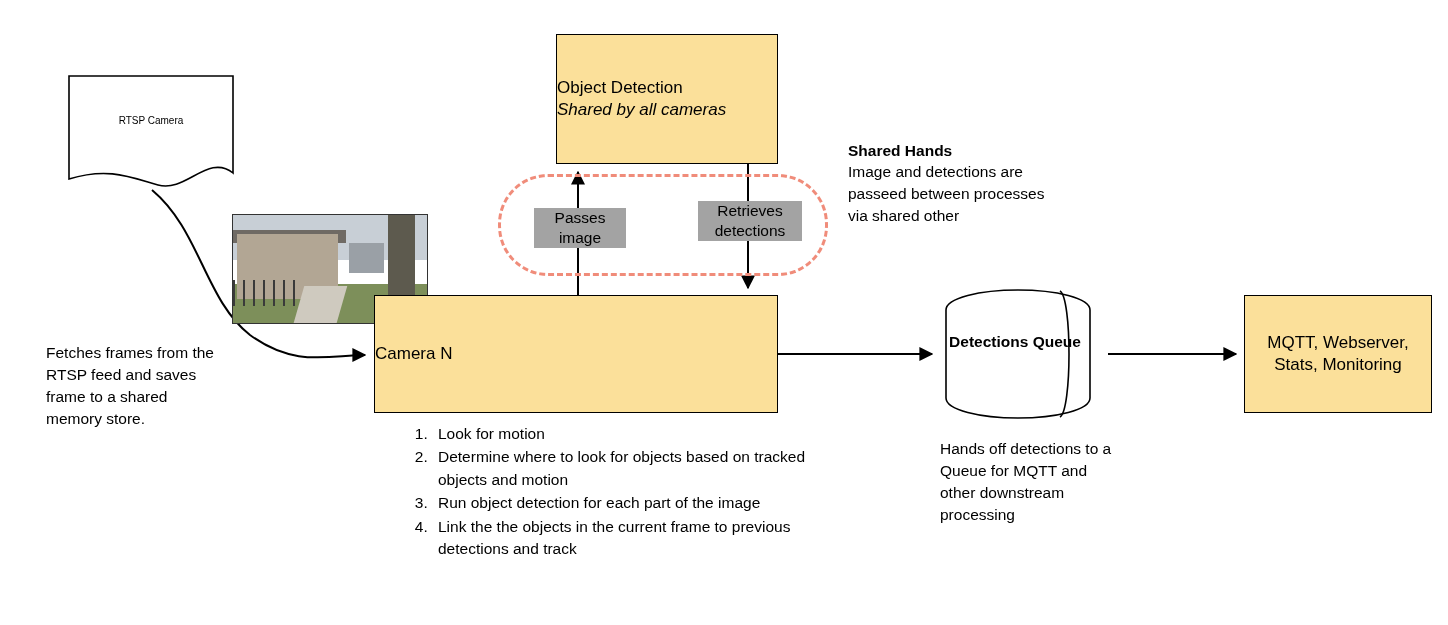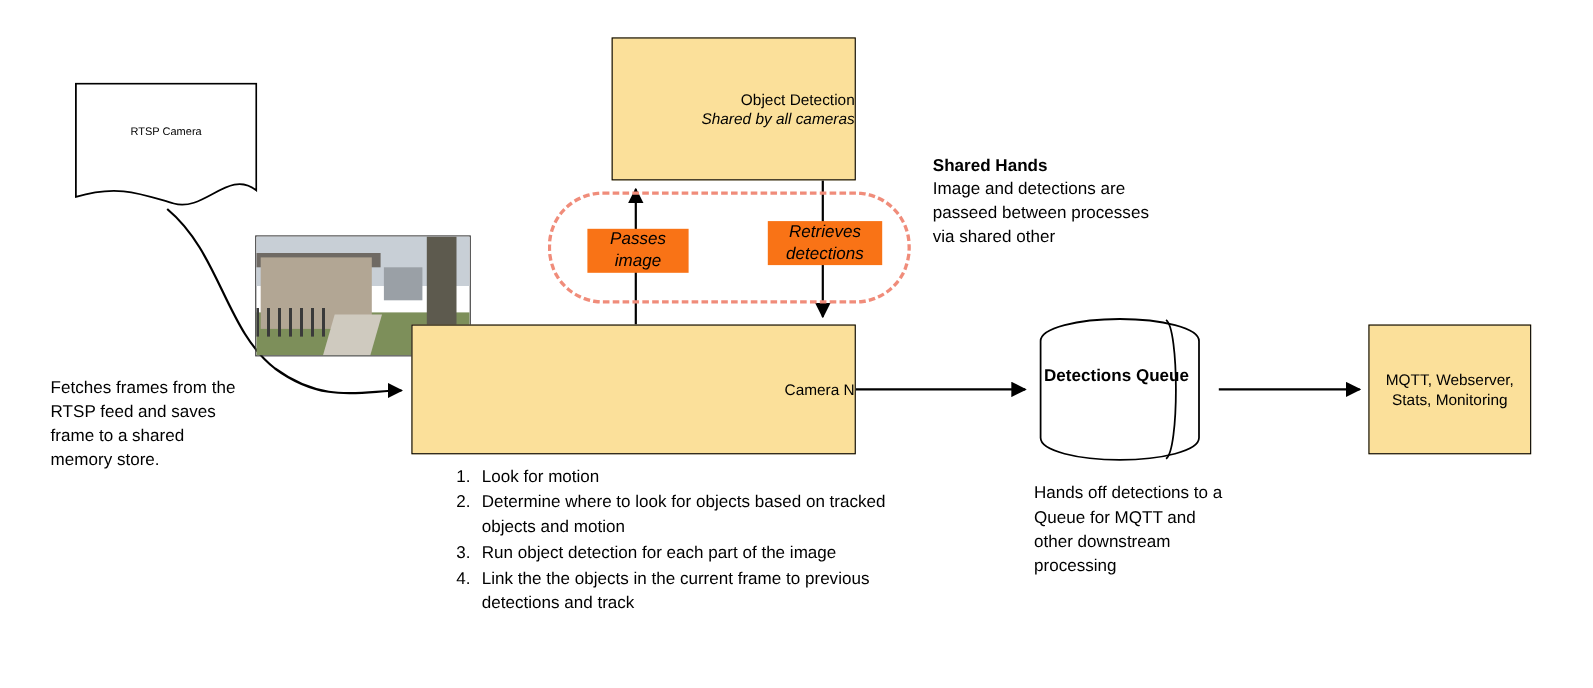--- a/index.html
+++ b/index.html
@@ -17,24 +17,24 @@
     height: 625px;
     overflow: hidden;
     background: #ffffff;
   }
   .node {
     position: absolute;
     box-sizing: border-box;
     border: 1.5px solid #000000;
     display: flex;
     flex-direction: column;
-    align-items: flex-end;
+    align-items: flex-start;
     justify-content: center;
     text-align: center;
-    font-size: 14px;
+    font-size: 17px;
     line-height: 1.3;
   }
   .fill-yellow {
     background: #fbe09a;
   }
   svg.overlay {
     position: absolute;
     left: 0;
     top: 0;
     width: 1448px;
@@ -92,21 +92,21 @@
   #camera-n {
     left: 374px;
     top: 295px;
     width: 404px;
     height: 118px;
   }
   
   #mqtt-box {
     left: 1244px;
     top: 295px;
-    width: 148px;
+    width: 188px;
     height: 118px;
     padding: 0 10px;
     text-align: center;
   }
   
   #detections-queue {
     position: absolute;
     left: 940px;
     top: 288px;
     width: 164px;
@@ -132,22 +132,21 @@
     border: 3.5px dashed #f08c7a;
     border-radius: 50px;
     box-sizing: border-box;
     background: transparent;
   }
   .edge-label {
     position: absolute;
     font-size: 15.5px;
     line-height: 1.3;
     text-align: center;
-    background: #f97316;
-    font-style: italic;
+    background: #a3a3a3;
   }
   ol.steps {
     position: absolute;
     left: 374px;
     top: 423px;
     margin: 0;
     padding-left: 58px;
     width: 420px;
     font-size: 15.5px;
     line-height: 1.45;

